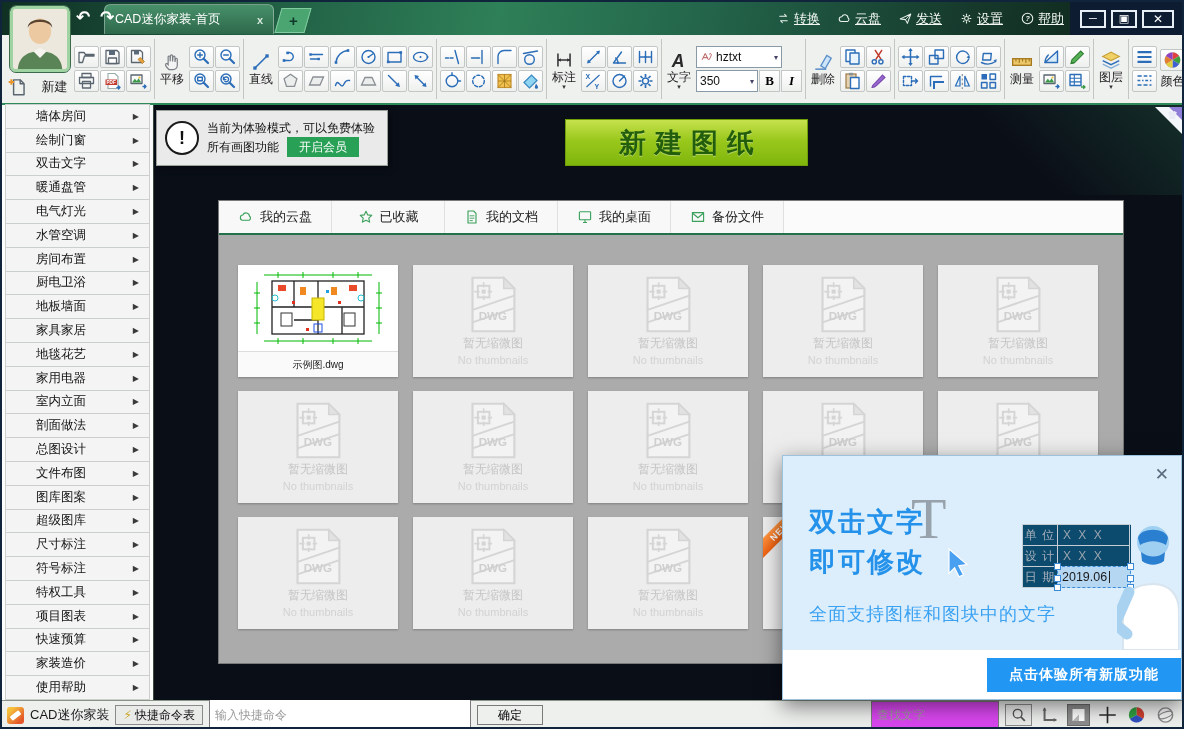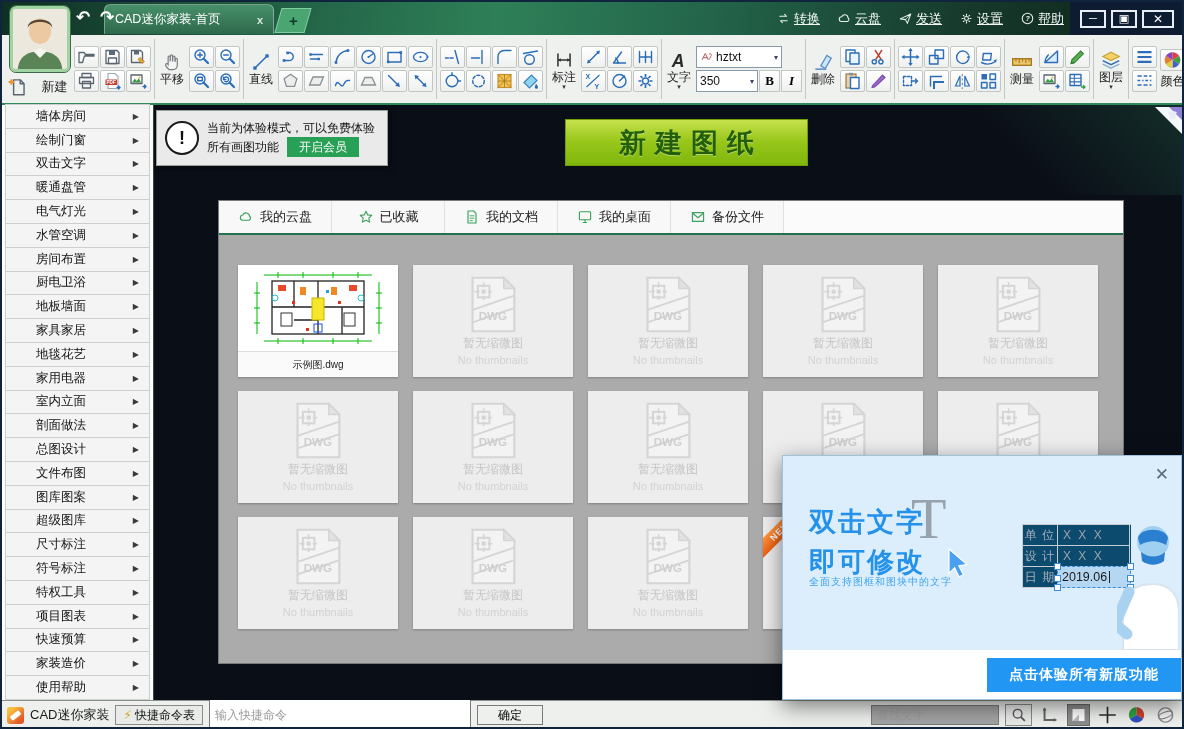--- a/index.html
+++ b/index.html
@@ -84,21 +84,21 @@
   .thumb{height:86px;display:flex;align-items:center;justify-content:center;background:#fff;}
   .thumb svg{width:146px;height:80px;}
   .tlabel{height:26px;border-top:1px solid #ddd;background:#fafafa;display:flex;align-items:center;justify-content:center;font-size:10px;color:#1a1a1a;}
   .ribbon{position:absolute;left:-20px;top:7px;width:74px;transform:rotate(-45deg);background:linear-gradient(#ff9440,#f06010);color:#fff;font-size:9px;font-weight:bold;text-align:center;line-height:14px;letter-spacing:1px;z-index:2;}
   
   .popup{position:absolute;left:780px;top:350px;width:400px;height:245px;background:#dceefb;border:1px solid #9cc2de;box-sizing:border-box;box-shadow:0 6px 20px rgba(0,0,0,.5);z-index:10;overflow:hidden;}
   .pclose{position:absolute;right:12px;top:10px;font-size:17px;font-weight:bold;color:#5a6c7e;line-height:1;cursor:default;z-index:3;}
   .ptitle{position:absolute;left:26px;top:46px;font-size:27px;font-weight:bold;color:#2492ea;line-height:40px;letter-spacing:2px;}
   .bigT{position:absolute;left:128px;top:34px;font-family:"Liberation Serif","DejaVu Serif",serif;font-size:58px;color:#98a2ac;line-height:1;}
   .cursor{position:absolute;left:163px;top:92px;width:26px;height:30px;}
-  .pcaption{position:absolute;left:26px;top:119px;font-size:10px;color:#3ba2f2;letter-spacing:1px;}
+  .pcaption{position:absolute;left:26px;top:146px;font-size:18px;color:#3ba2f2;letter-spacing:1px;}
   .ptable{position:absolute;left:239px;top:40px;border-top:1px solid #c5ccd4;border-left:1px solid #c5ccd4;background:#0c4a6e;margin-top:28px;}
   .prow{display:flex;}
   .pcell{border-right:1px solid #c5ccd4;border-bottom:1px solid #c5ccd4;height:21px;display:flex;align-items:center;box-sizing:border-box;font-size:12px;}
   .pcell.lab{width:35px;justify-content:center;color:#a8b0ba;letter-spacing:1px;}
   .pcell.val{width:72px;padding-left:5px;color:#9aa4ae;letter-spacing:2px;}
   .selbox{position:relative;background:#b5d7f2;border:1px dashed #3a8ad8;margin:-1px 0 0 -1px;height:22px;width:74px;display:flex;align-items:center;padding-left:4px;box-sizing:border-box;color:#1a1a1a;font-size:12.5px;letter-spacing:0;}
   .selbox::after{content:"";display:inline-block;width:1px;height:12px;background:#222;margin-left:2px;}
   .hnd{position:absolute;width:5px;height:5px;background:#fff;border:1px solid #3a8ad8;}
   .hnd.tl{left:-4px;top:-4px}.hnd.tr{right:-4px;top:-4px}.hnd.bl{left:-4px;bottom:-4px}.hnd.br{right:-4px;bottom:-4px}.hnd.ml{left:-4px;top:8px}.hnd.mr{right:-4px;top:8px}
   .person{position:absolute;right:2px;bottom:49px;width:62px;height:130px;}
@@ -107,21 +107,21 @@
   
   .statusbar{height:29px;background:#eef0ee;border-top:1px solid #8a938a;display:flex;align-items:center;padding:0 5px;gap:6px;box-sizing:border-box;}
   .slogo{width:17px;height:17px;border-radius:3px;background:linear-gradient(135deg,#f6c03c 20%,#e4582a 80%);position:relative;flex:none;}
   .slogo::after{content:"";position:absolute;left:3px;top:6px;width:11px;height:5px;background:#fff;transform:rotate(-38deg);border-radius:1px;}
   .sapp{font-size:13px;color:#1a1a1a;}
   .sbtn{height:20px;border:1px solid #8a8a8a;background:#e9ebe9;font-size:12px;color:#111;display:flex;align-items:center;gap:3px;padding:0 7px;}
   .bolt{color:#caa520;font-weight:bold;font-size:12px;}
   .scmd{width:262px;height:20px;border:1px solid #7a7a7a;font-size:12px;padding:17px 5px;box-sizing:border-box;background:#fff;}
   .sok{width:66px;height:20px;border:1px solid #7a7a7a;background:#eef0ee;font-size:12px;display:flex;align-items:center;justify-content:center;}
   .sspace{flex:1;}
-  .sfind{width:128px;height:20px;border:1px solid #7a7a7a;font-size:12px;padding:0 5px;box-sizing:border-box;background:#a3a3a3;}
+  .sfind{width:128px;height:28px;border:1px solid #7a7a7a;font-size:12px;padding:0 5px;box-sizing:border-box;background:#d946ef;}
   .smag{width:27px;height:22px;border:1px solid #8a8a8a;background:#e9ebe9;display:flex;align-items:center;justify-content:center;padding:0;}
   .sic{width:23px;height:22px;display:flex;align-items:center;justify-content:center;background:transparent;border:none;padding:0;}
   .sic svg{width:18px;height:18px;}
   .sic.pressed{background:#8d8d8d;border:1px solid #6a6a6a;}
   input::placeholder{color:#9a9a9a;}
   button{font-family:inherit;cursor:default;}
 </style>
 </head>
 <body>
 

